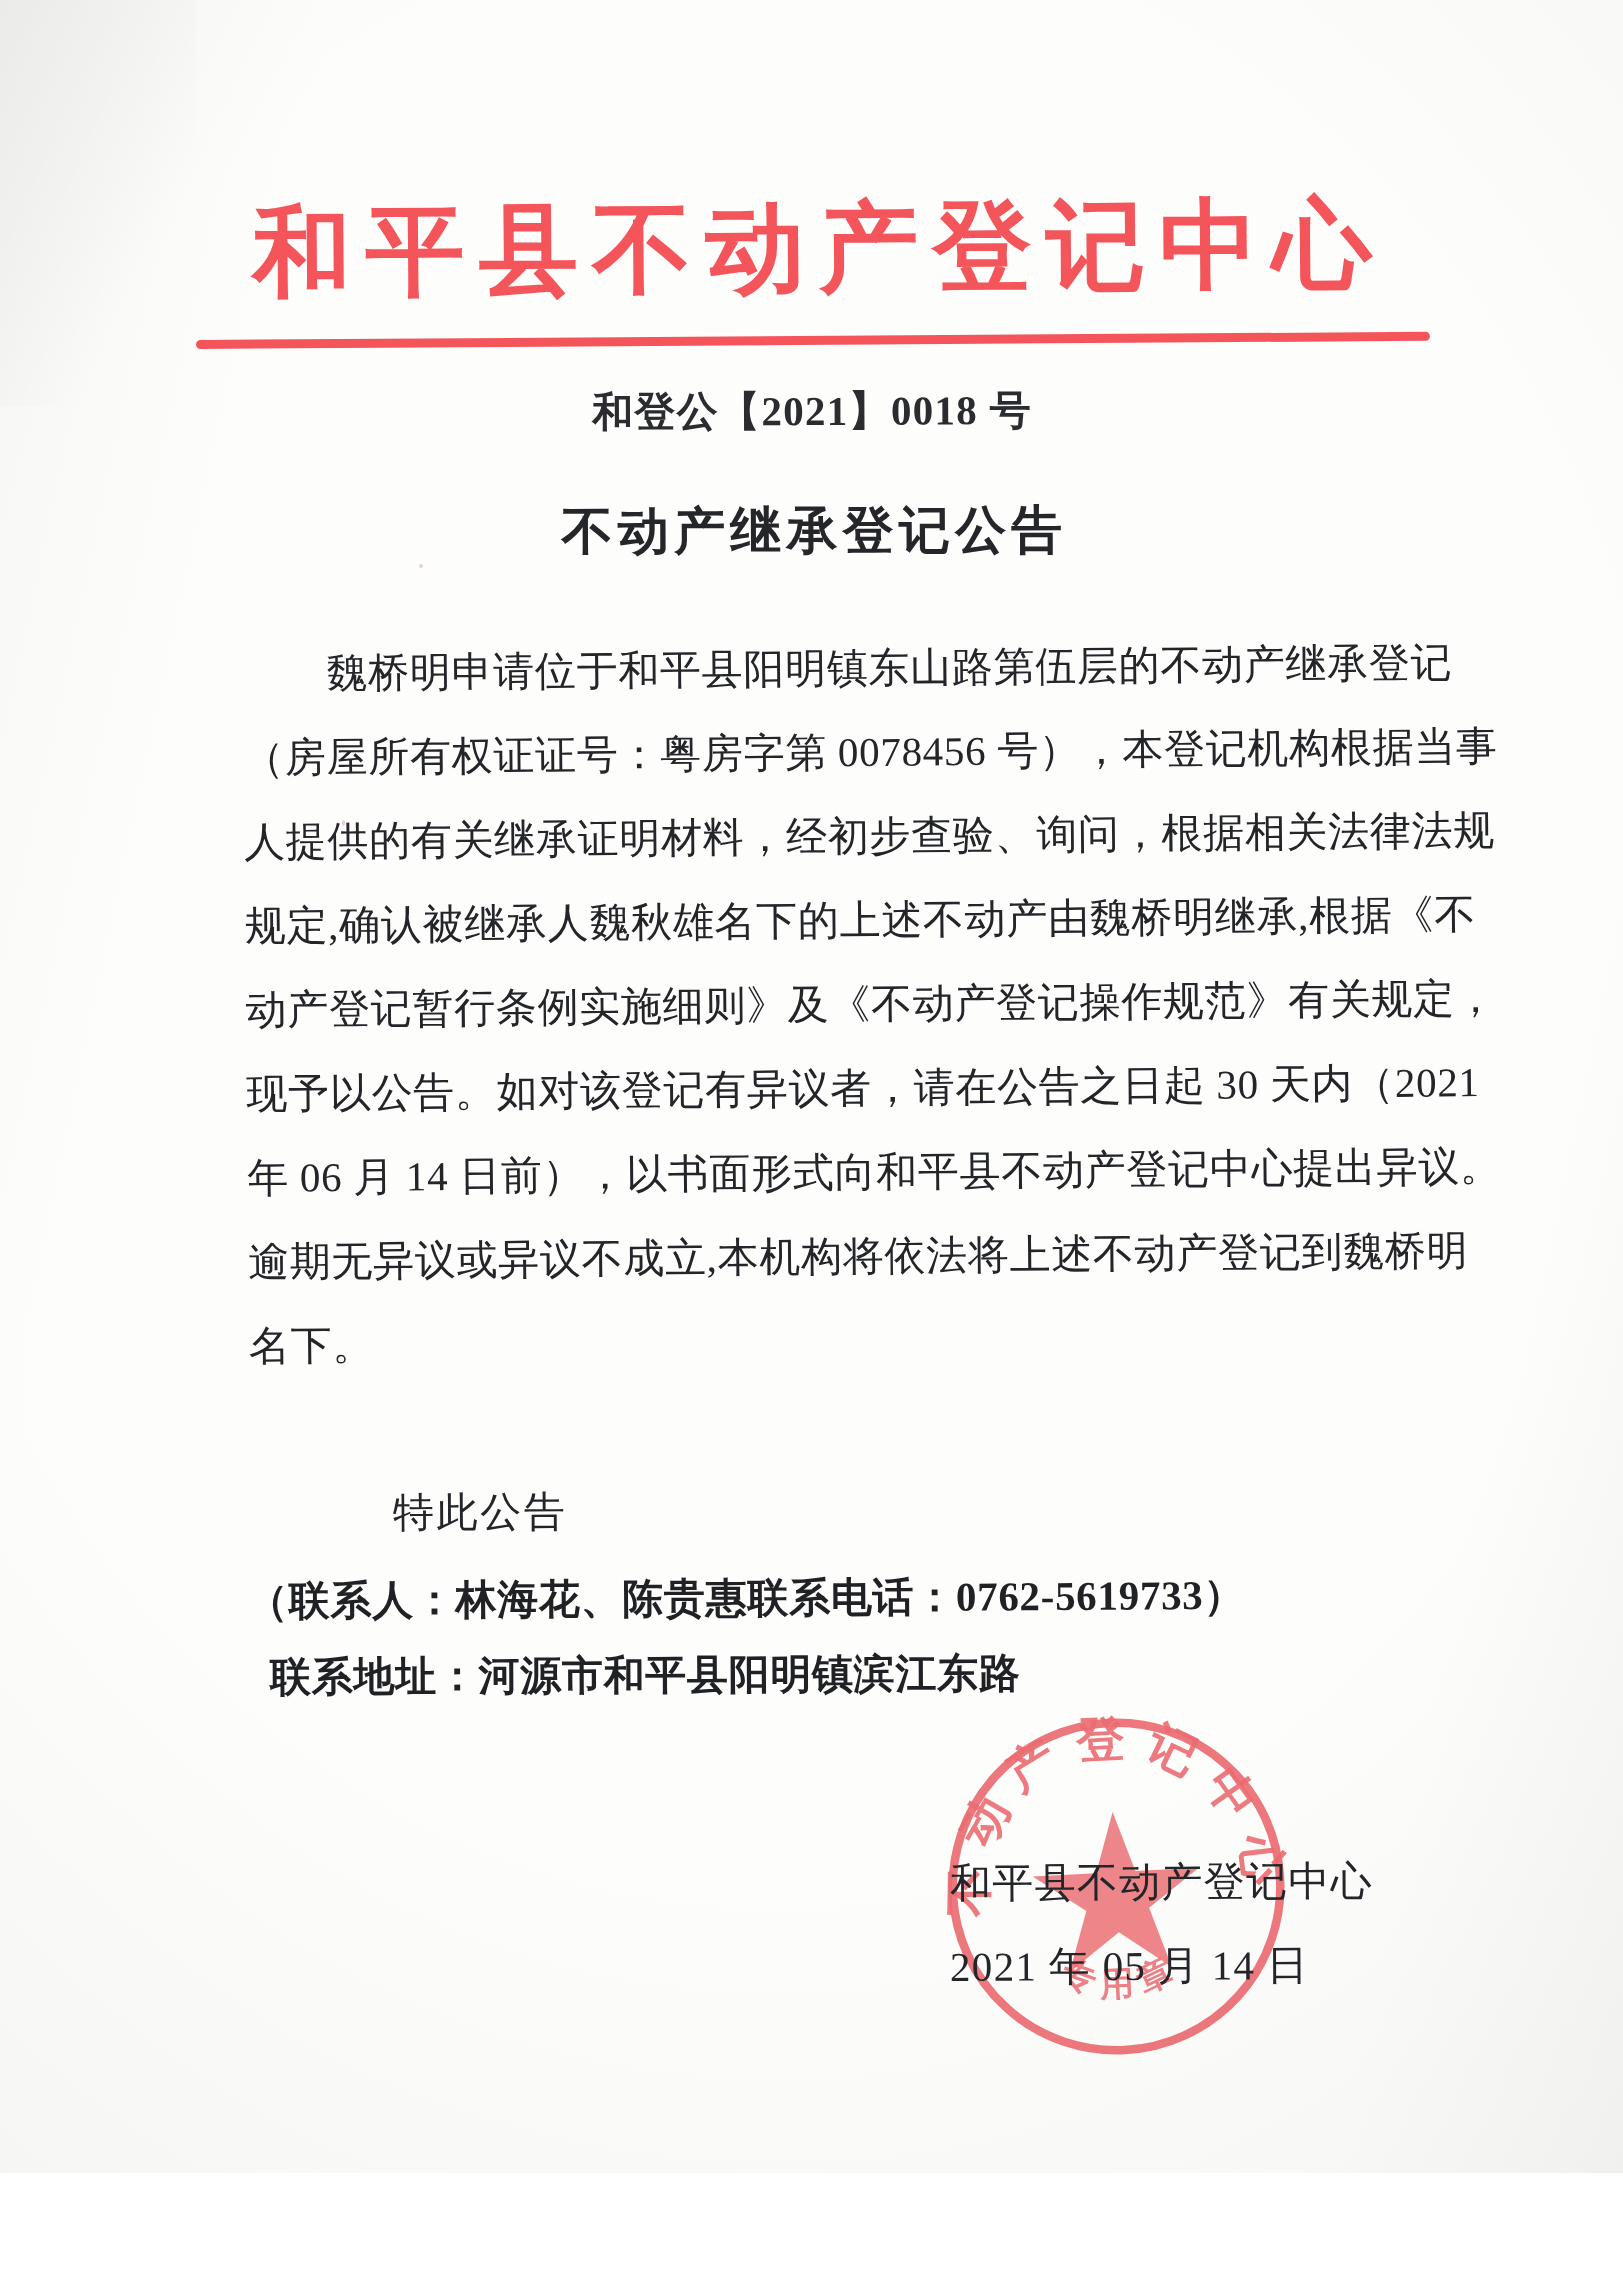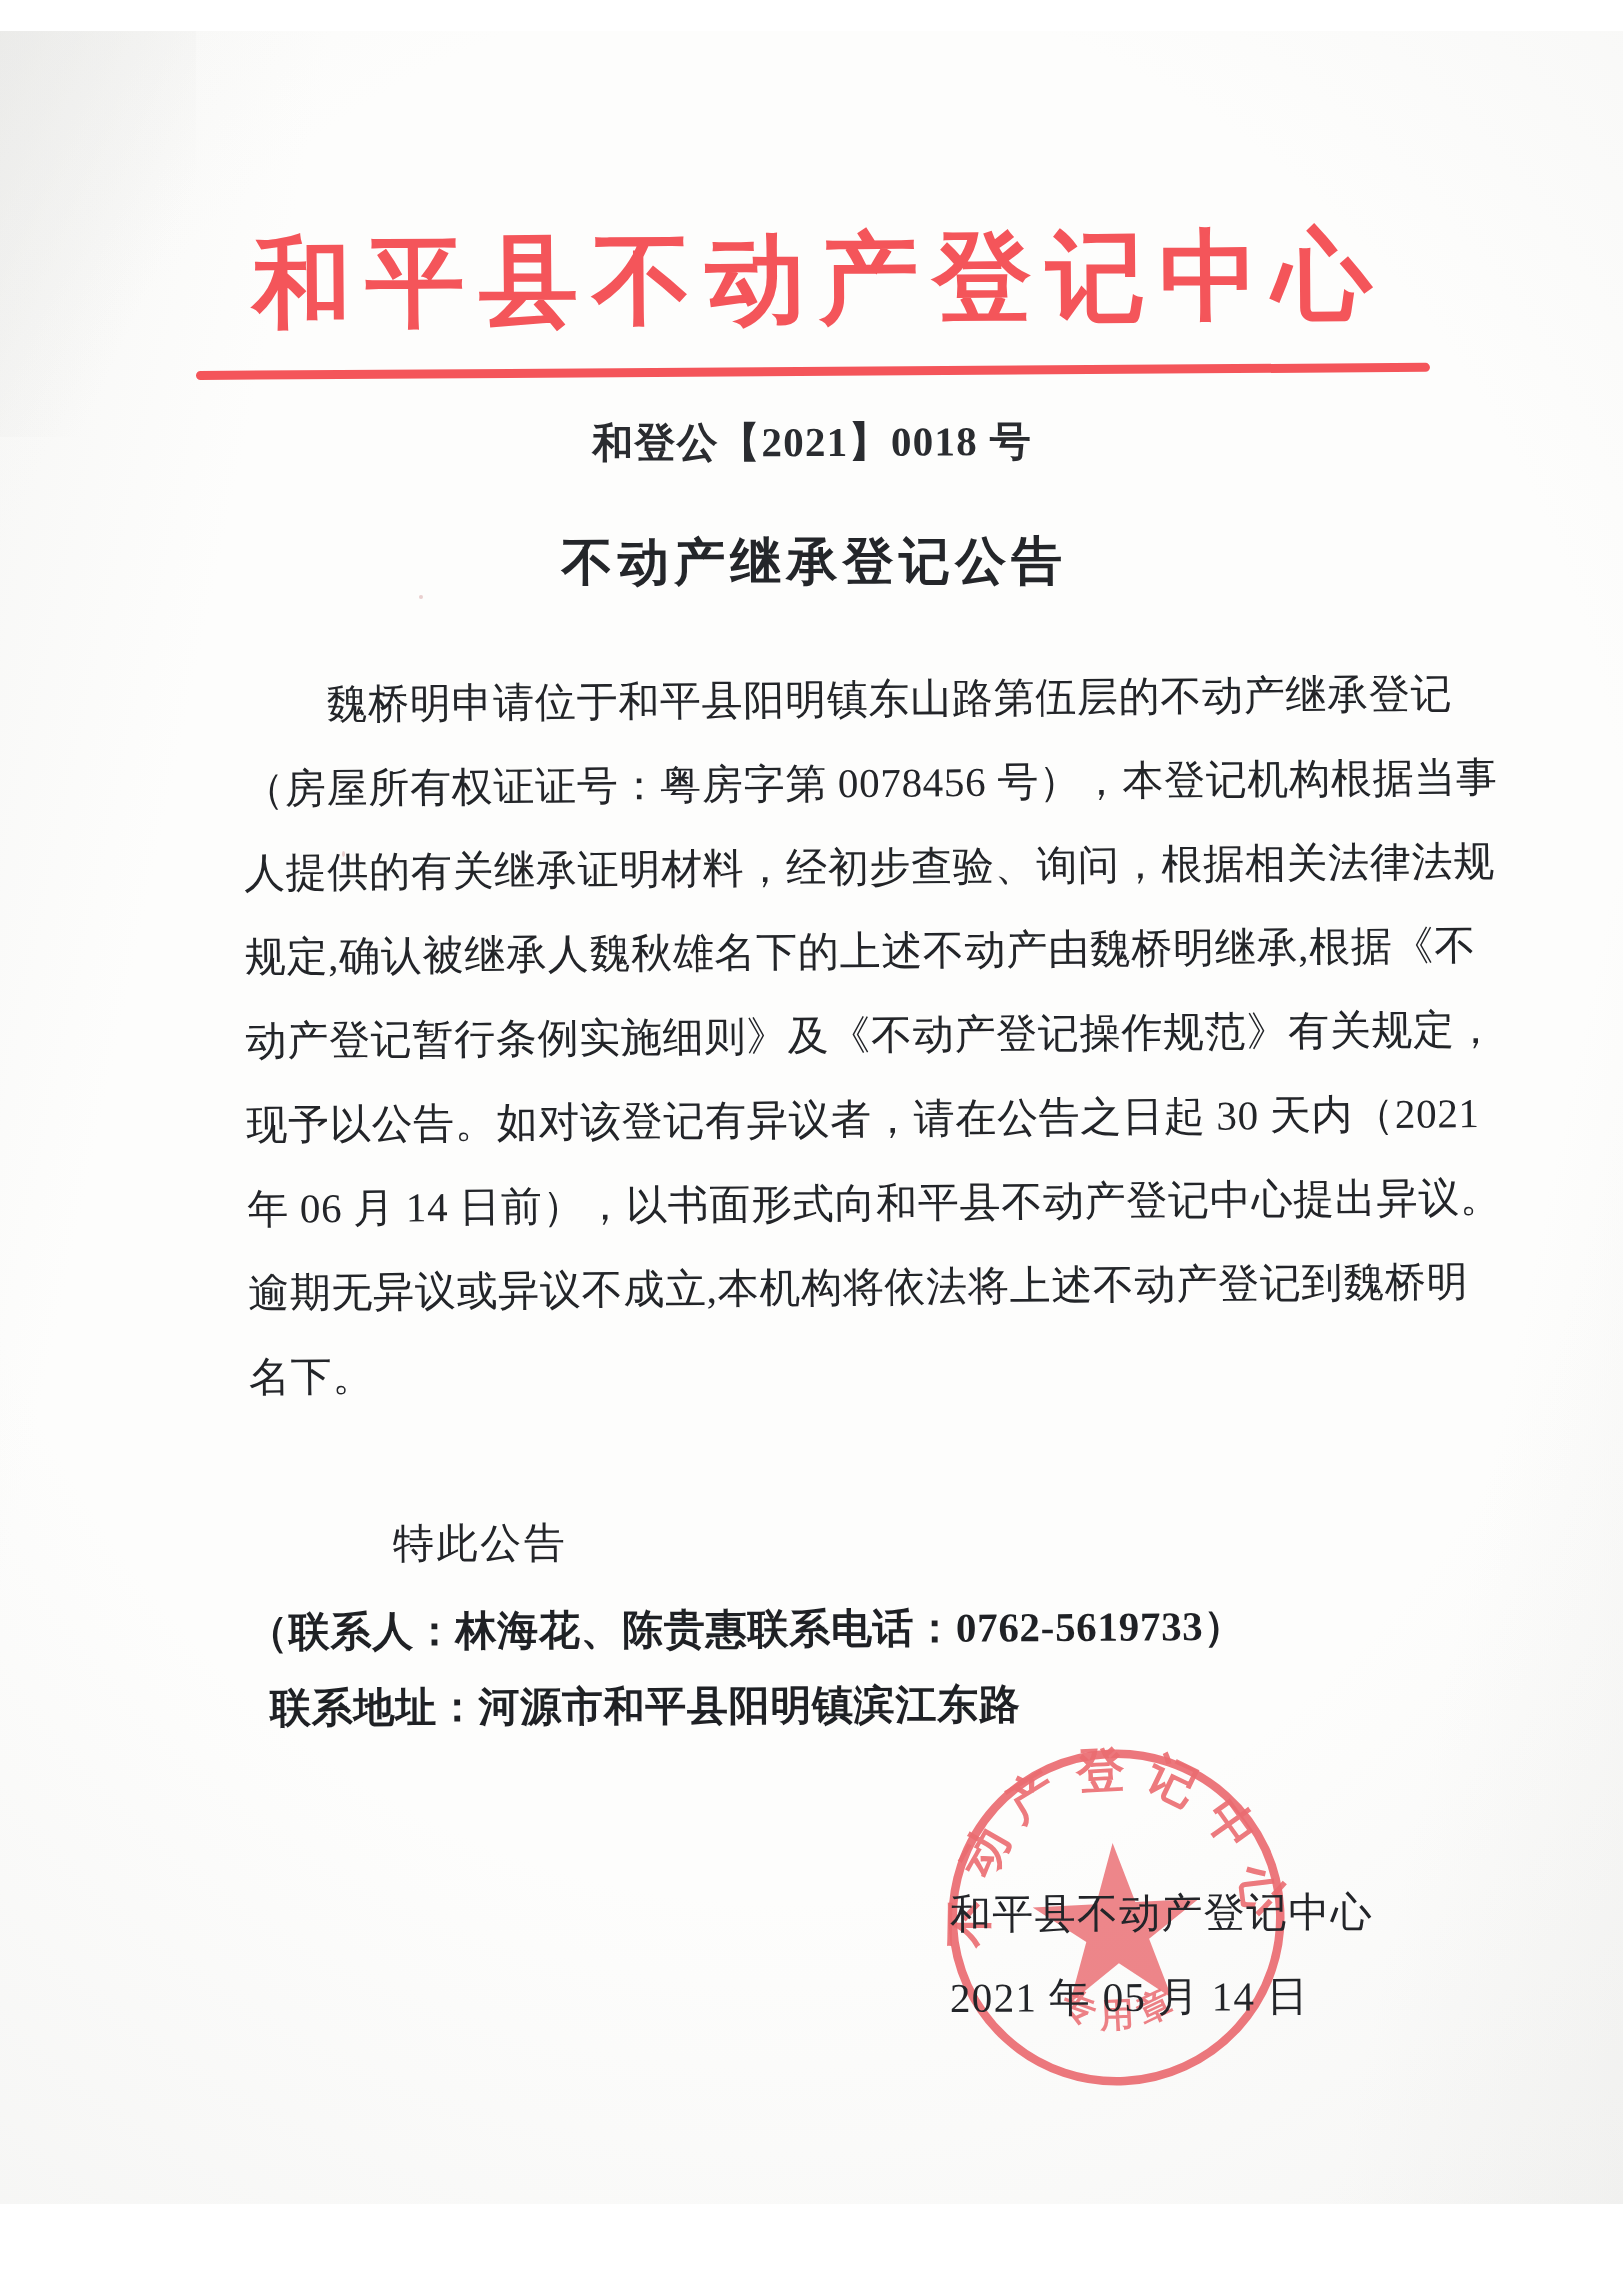--- a/index.html
+++ b/index.html
@@ -10,21 +10,20 @@
   }
   body {
     font-family: "Liberation Serif", "DejaVu Serif", serif;
   }
   .page {
     position: relative;
     width: 1624px;
     height: 2173px;
     background: #fdfdfc;
     overflow: hidden;
-    margin-top: 31px;
   }
   
   .paper-tone {
     position: absolute;
     inset: 0;
     background:
       radial-gradient(ellipse 95% 80% at 48% 42%, rgba(255,255,255,0) 55%, rgba(222,222,220,0.30) 100%),
       linear-gradient(102deg, rgba(238,238,236,0.45) 0%, rgba(255,255,255,0) 16%, rgba(255,255,255,0) 86%, rgba(236,236,234,0.40) 100%);
     pointer-events: none;
   }

